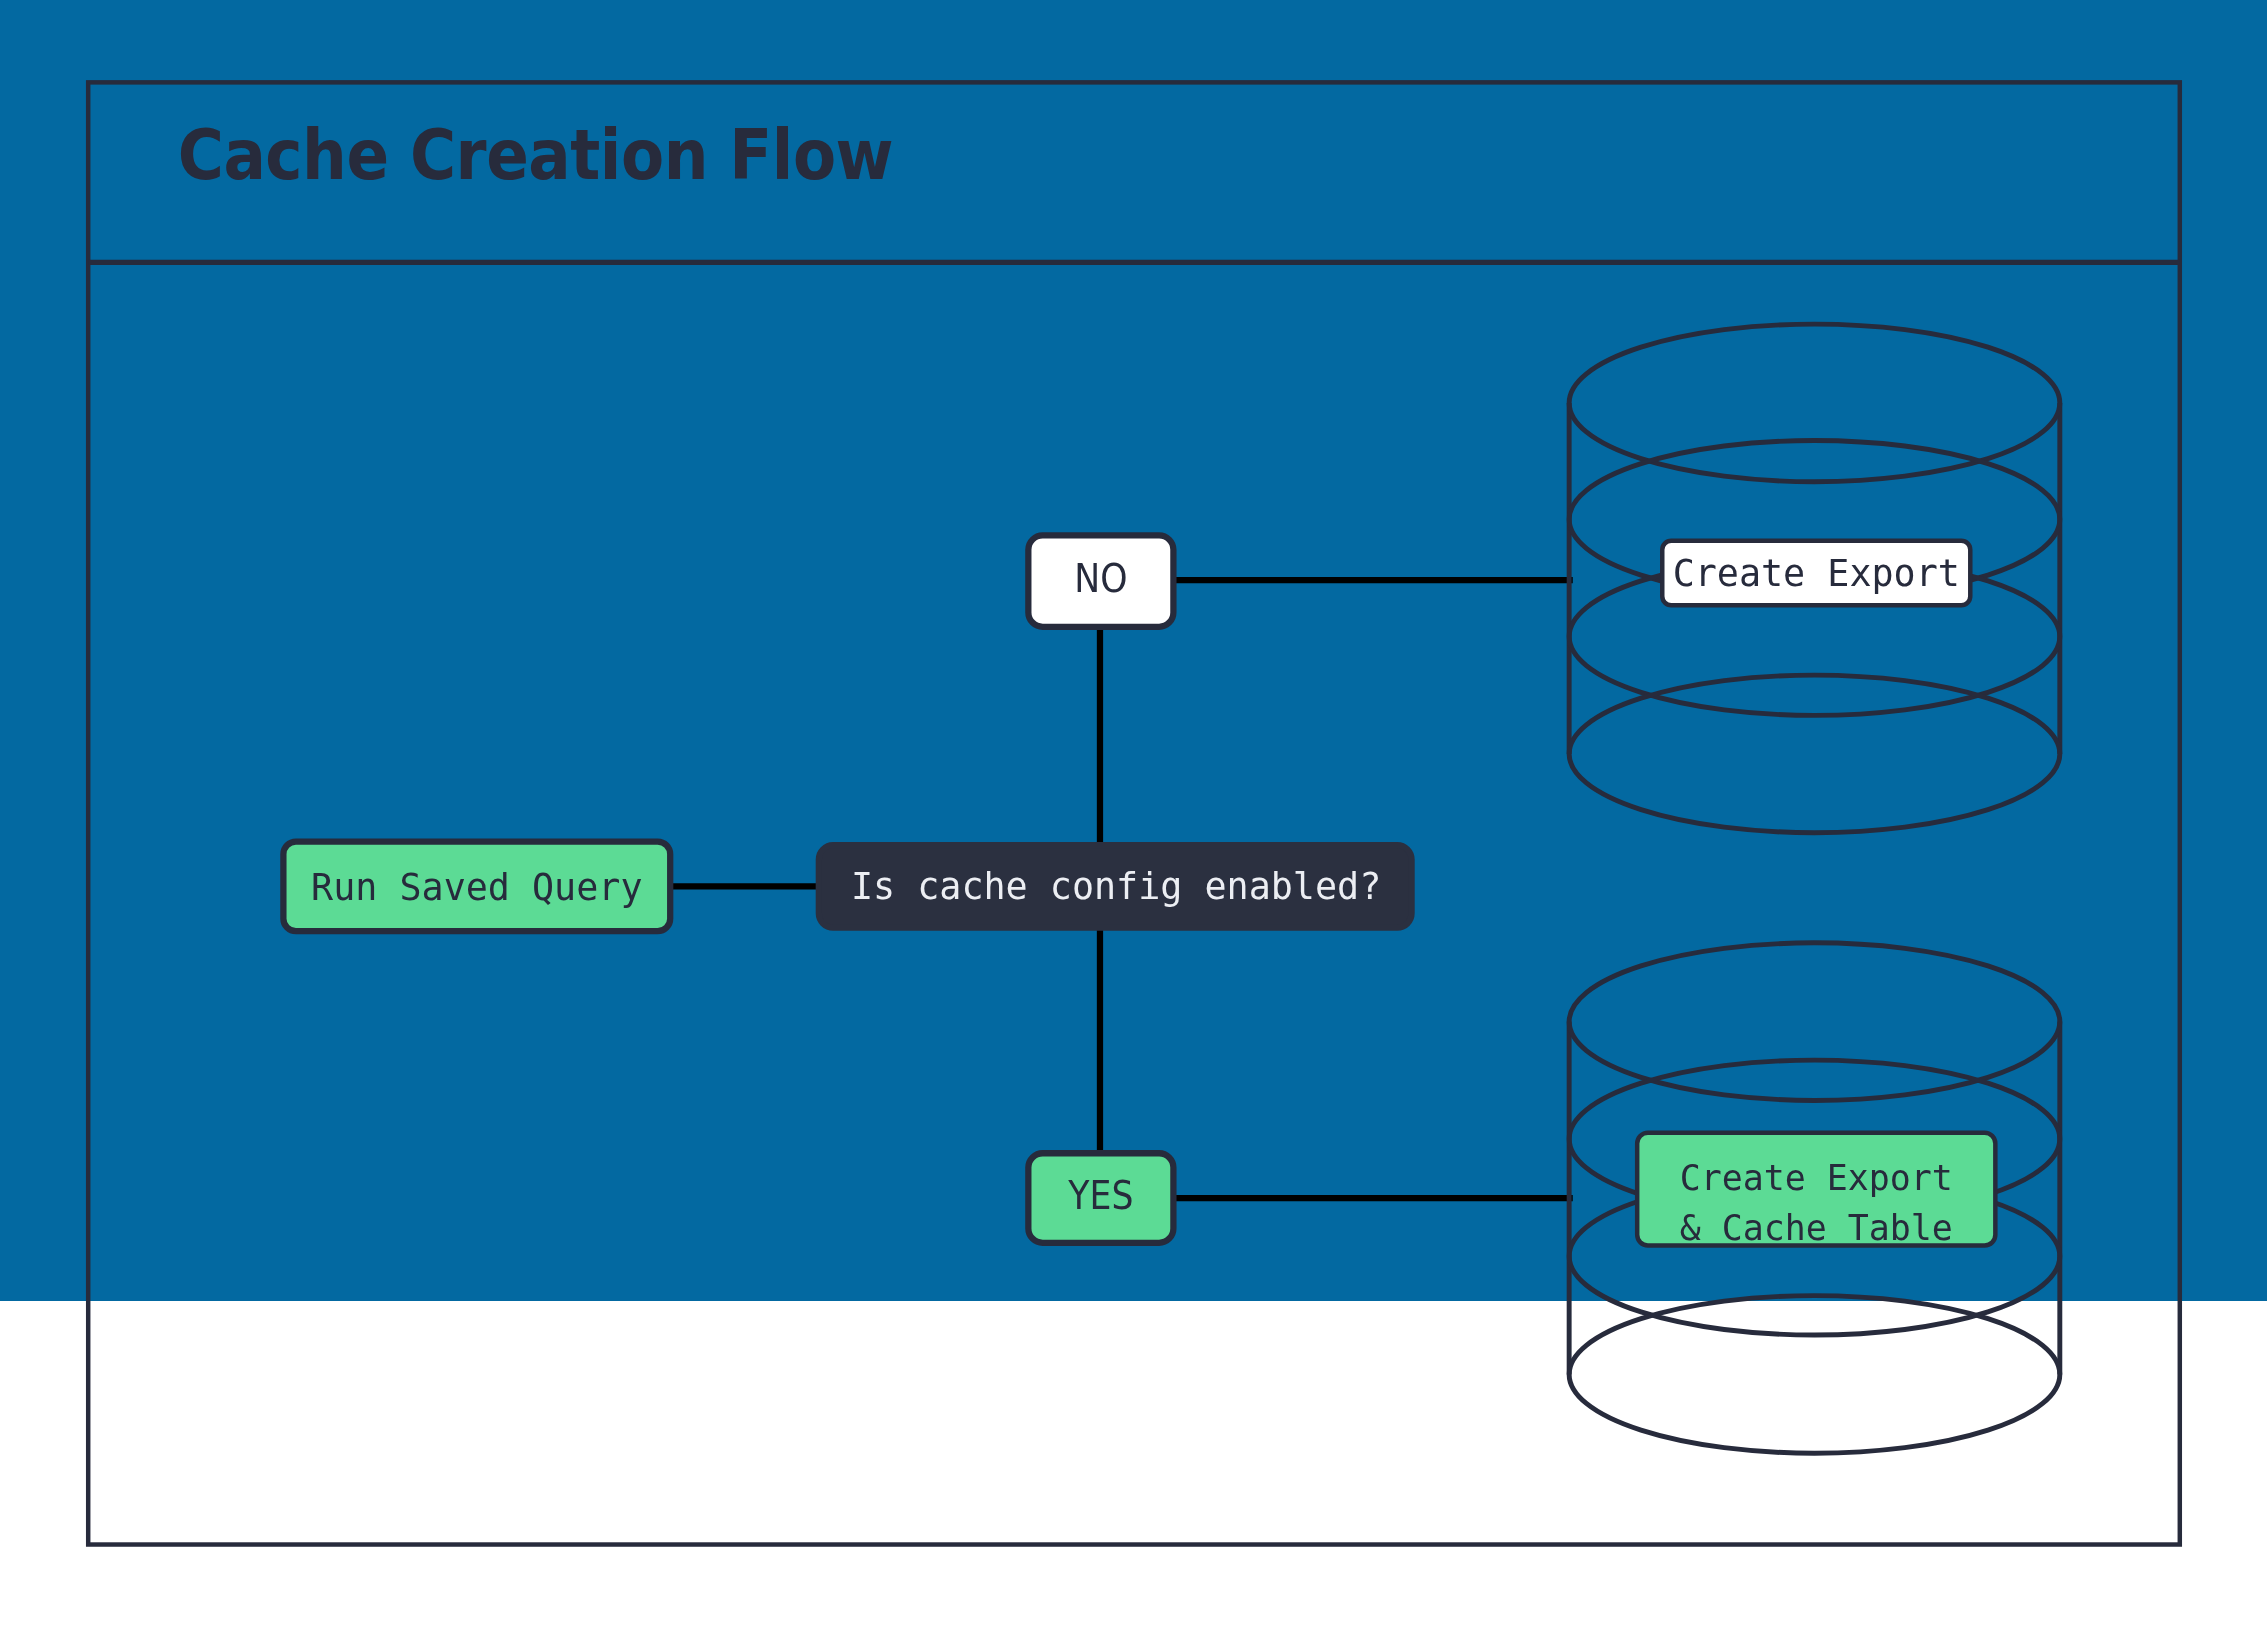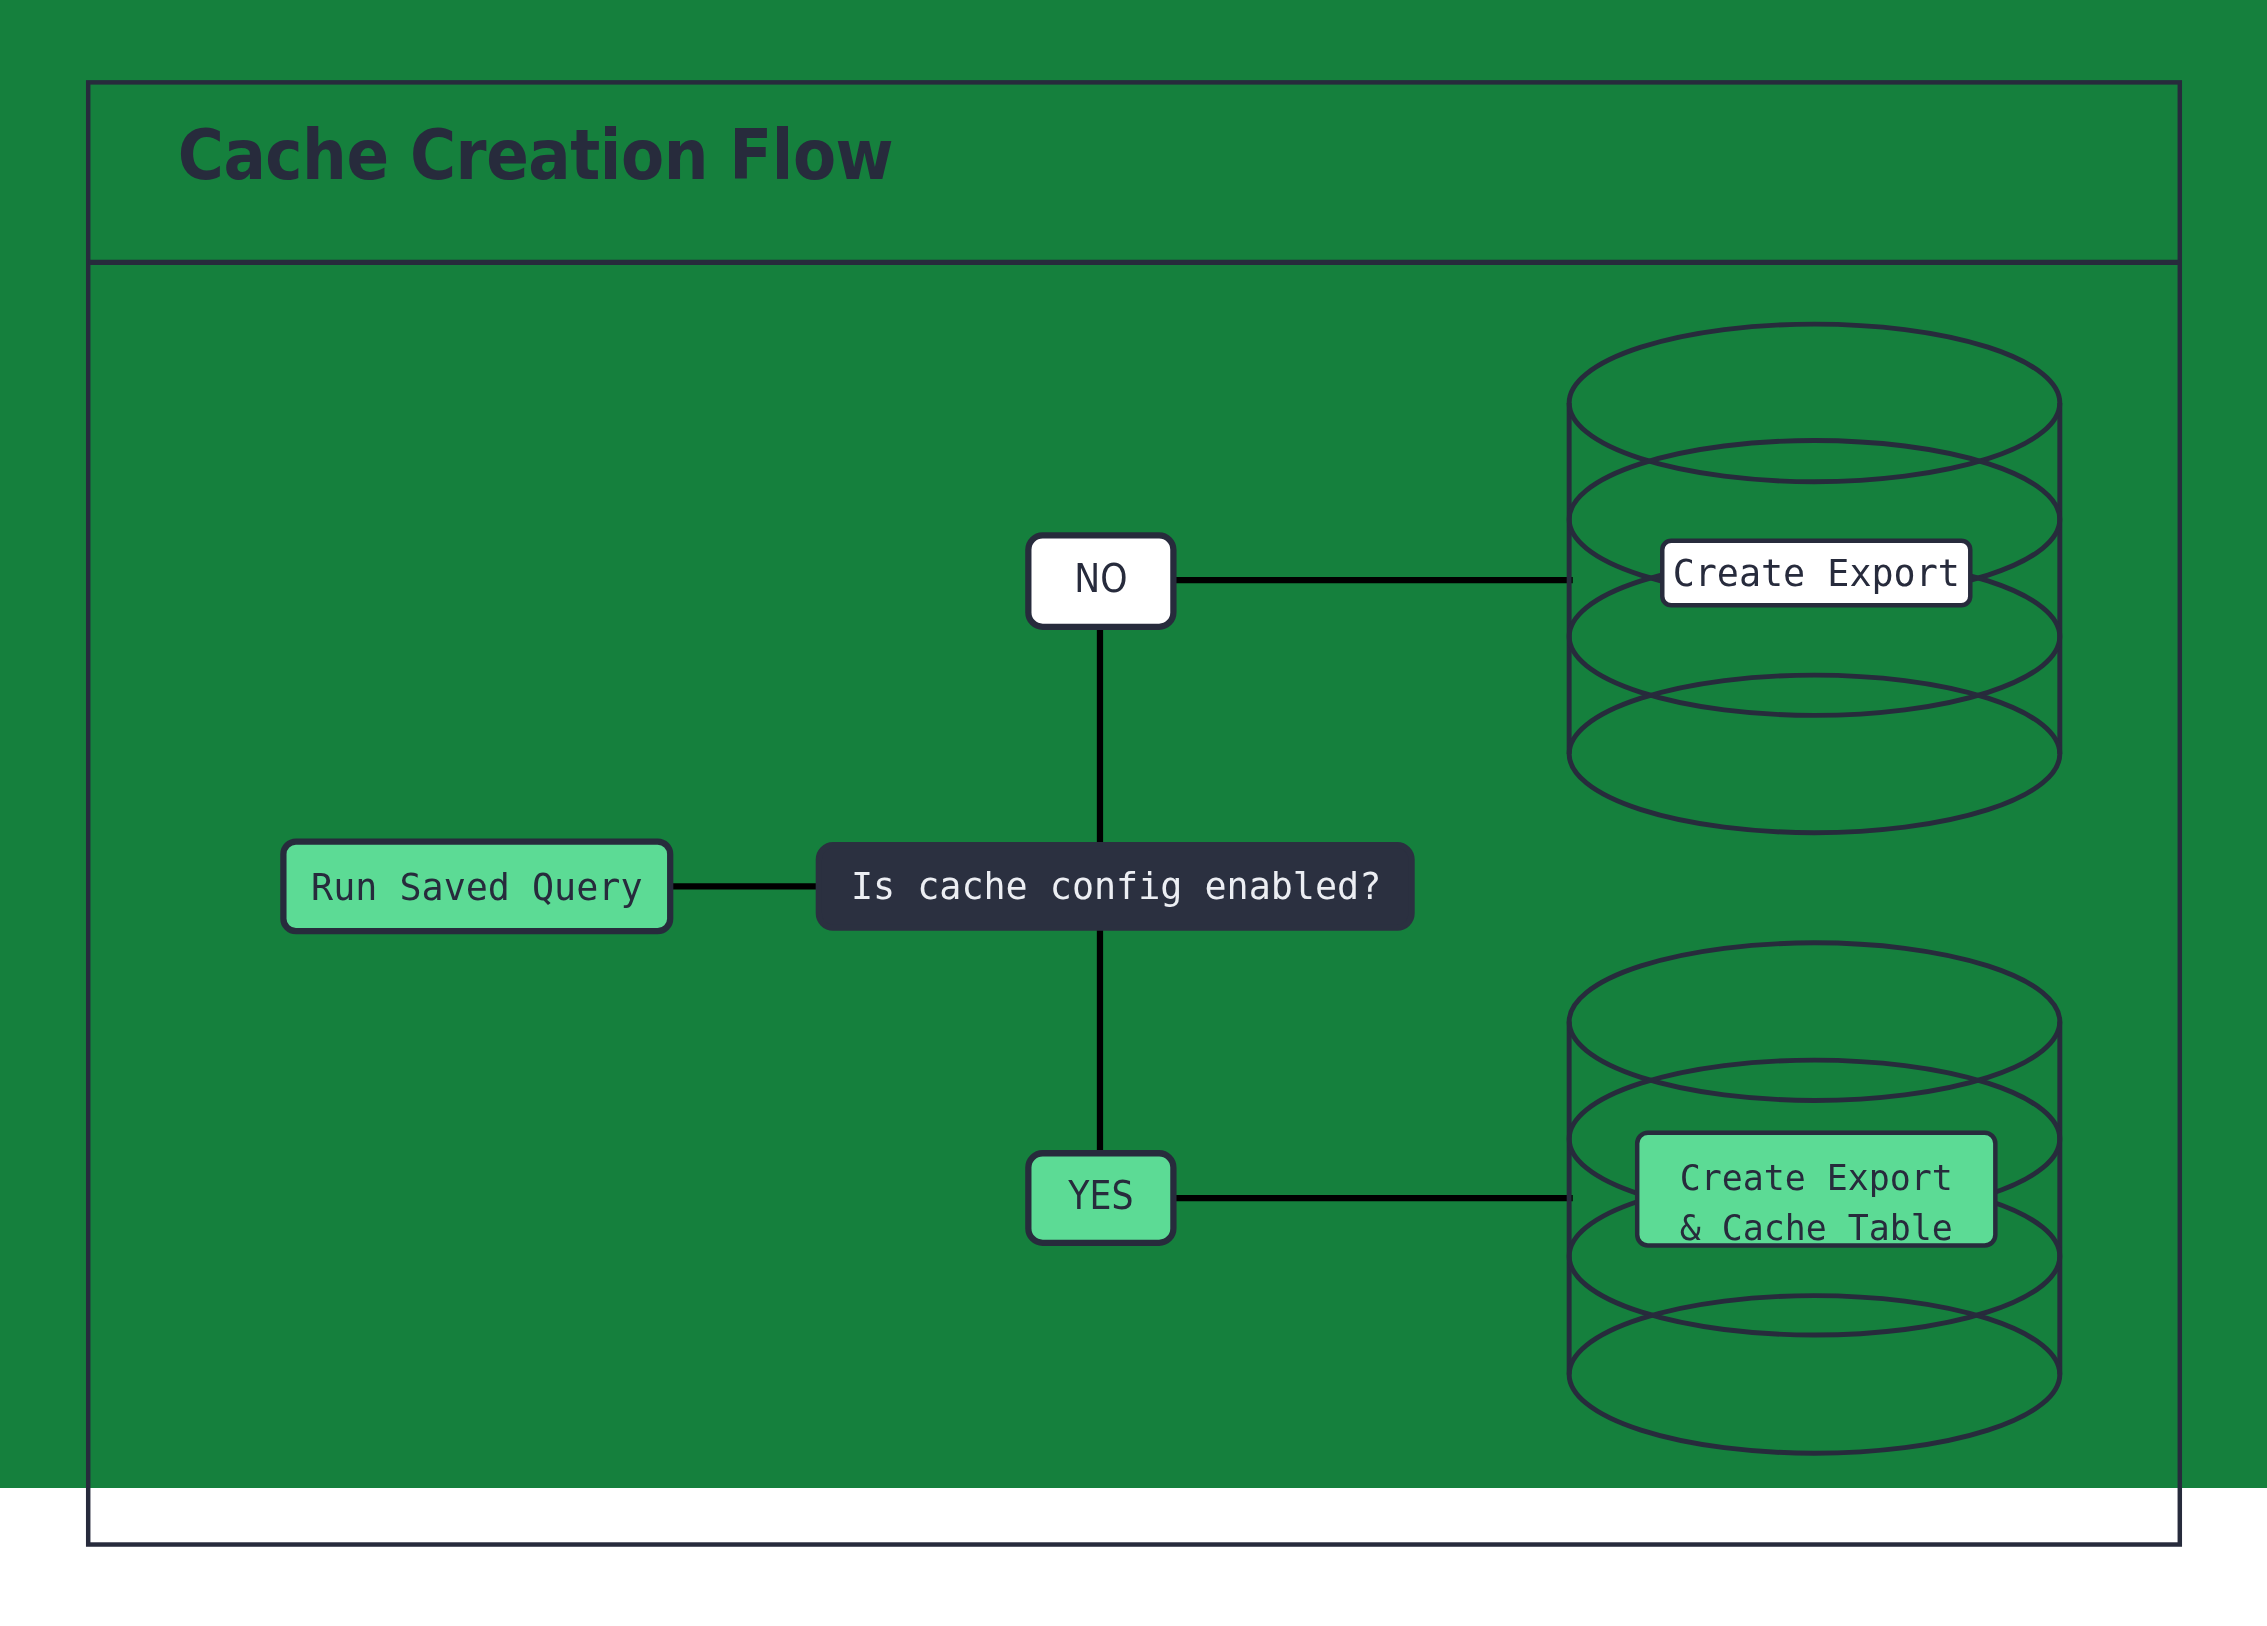--- a/index.html
+++ b/index.html
@@ -9,22 +9,22 @@
   }
   body {
     width: 2268px;
     height: 1626px;
     font-family: "Liberation Sans", sans-serif;
     overflow: hidden;
   }
   #stage {
     position: relative;
     width: 2268px;
-    height: 1488px;
-    background: #15803d;
+    height: 1301px;
+    background: #0369a1;
   }
   #diagram-svg {
     position: absolute;
     top: 0;
     left: 0;
     width: 2268px;
     height: 1626px;
   }
   .frame-rect {
     fill: none;

